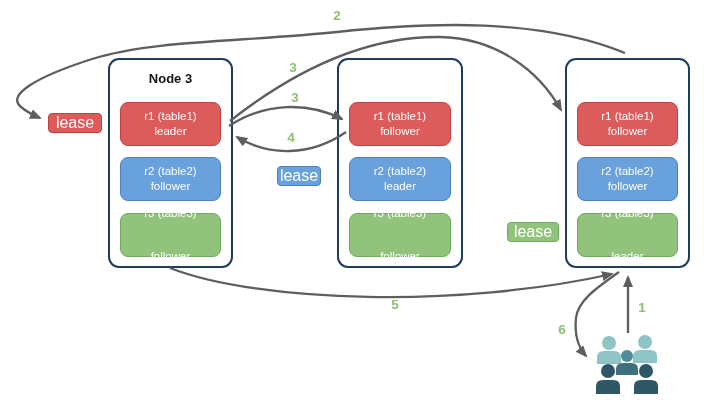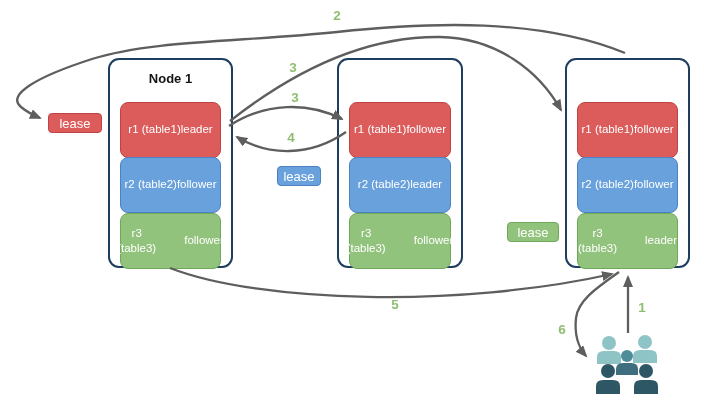--- a/index.html
+++ b/index.html
@@ -1,53 +1,53 @@
 <!DOCTYPE html>
 <html style="--node-border: #1d3e5e; --red-fill: #dc5b5b; --red-border: #c04343; --blue-fill: #68a1dc; --blue-border: #4c82c3; --green-fill: #92c37d; --green-border: #6fa95a; --arrow: #5e5e5e; --step-green: #8fbe72; --teal-light: #8fc4c6; --teal-mid: #4e8c99; --teal-mid-body: #3f6f7e; --teal-dark: #2d5765;"><head>
 <meta charset="utf-8">
 <style>
   html,body{margin:0;padding:0;background:#fff;font-family:"Liberation Sans",sans-serif;}
   .canvas{position:relative;width:704px;height:405px;background:#fff;overflow:hidden;}
 
   .node{position:absolute;top:58px;height:210px;background:#fff;
         border:2px solid var(--node-border,#1d3e5e);border-radius:11px;box-sizing:border-box;z-index:1;}
   .node-title{text-align:center;font-weight:bold;font-size:13px;color:#141414;margin-top:11px;}
-  .replica{position:absolute;left:10px;right:10px;height:56px;border-radius:8px;
-           display:flex;flex-direction:row;align-items:center;justify-content:center;
+  .replica{position:absolute;left:10px;right:10px;height:44px;border-radius:8px;
+           display:flex;flex-direction:column;align-items:center;justify-content:center;
            color:#fff;font-size:11.5px;line-height:1.32;border:1px solid;box-sizing:border-box;text-align:center;}
   .replica.red{background:var(--red-fill);border-color:var(--red-border);}
   .replica.blue{background:var(--blue-fill);border-color:var(--blue-border);}
   .replica.green{background:var(--green-fill);border-color:var(--green-border);gap:28px;}
   .row1{top:42px}.row2{top:97px}.row3{top:153px}
 
   .arrows{position:absolute;left:0;top:0;z-index:3;pointer-events:none;}
   .arrow{stroke:var(--arrow,#5e5e5e);stroke-width:2.3;fill:none;}
   .ah{fill:var(--arrow,#5e5e5e);}
 
-  .lease{position:absolute;height:20px;border-radius:4px;color:#fff;font-size:13px;
+  .lease{position:absolute;height:20px;border-radius:4px;color:#fff;font-size:16px;
          display:flex;align-items:center;justify-content:center;border:1px solid;box-sizing:border-box;z-index:4;}
   .lease.red{background:var(--red-fill);border-color:var(--red-border);}
   .lease.blue{background:var(--blue-fill);border-color:var(--blue-border);}
   .lease.green{background:var(--green-fill);border-color:var(--green-border);}
 
   .step{position:absolute;transform:translate(-50%,-50%);color:var(--step-green,#8fbe72);
         font-weight:bold;font-size:13.5px;z-index:5;}
 
   .p-light{fill:var(--teal-light,#8fc4c6);}
   .p-mid-head{fill:var(--teal-mid,#4e8c99);}
   .p-mid-body{fill:var(--teal-mid-body,#3f6f7e);}
   .p-dark{fill:var(--teal-dark,#2d5765);}
 </style>
 </head>
 <body>
 
 <div class="canvas">
 
   <div class="node" style="left:108px;width:125px;">
-    <div class="node-title">Node 1</div>
+    <div class="node-title">Node 3</div>
     <div class="replica red row1">
       <div>r1 (table1)</div>
       <div>leader</div>
     </div>
     <div class="replica blue row2">
       <div>r2 (table2)</div>
       <div>follower</div>
     </div>
     <div class="replica green row3">
       <div>r3 (table3)</div>

